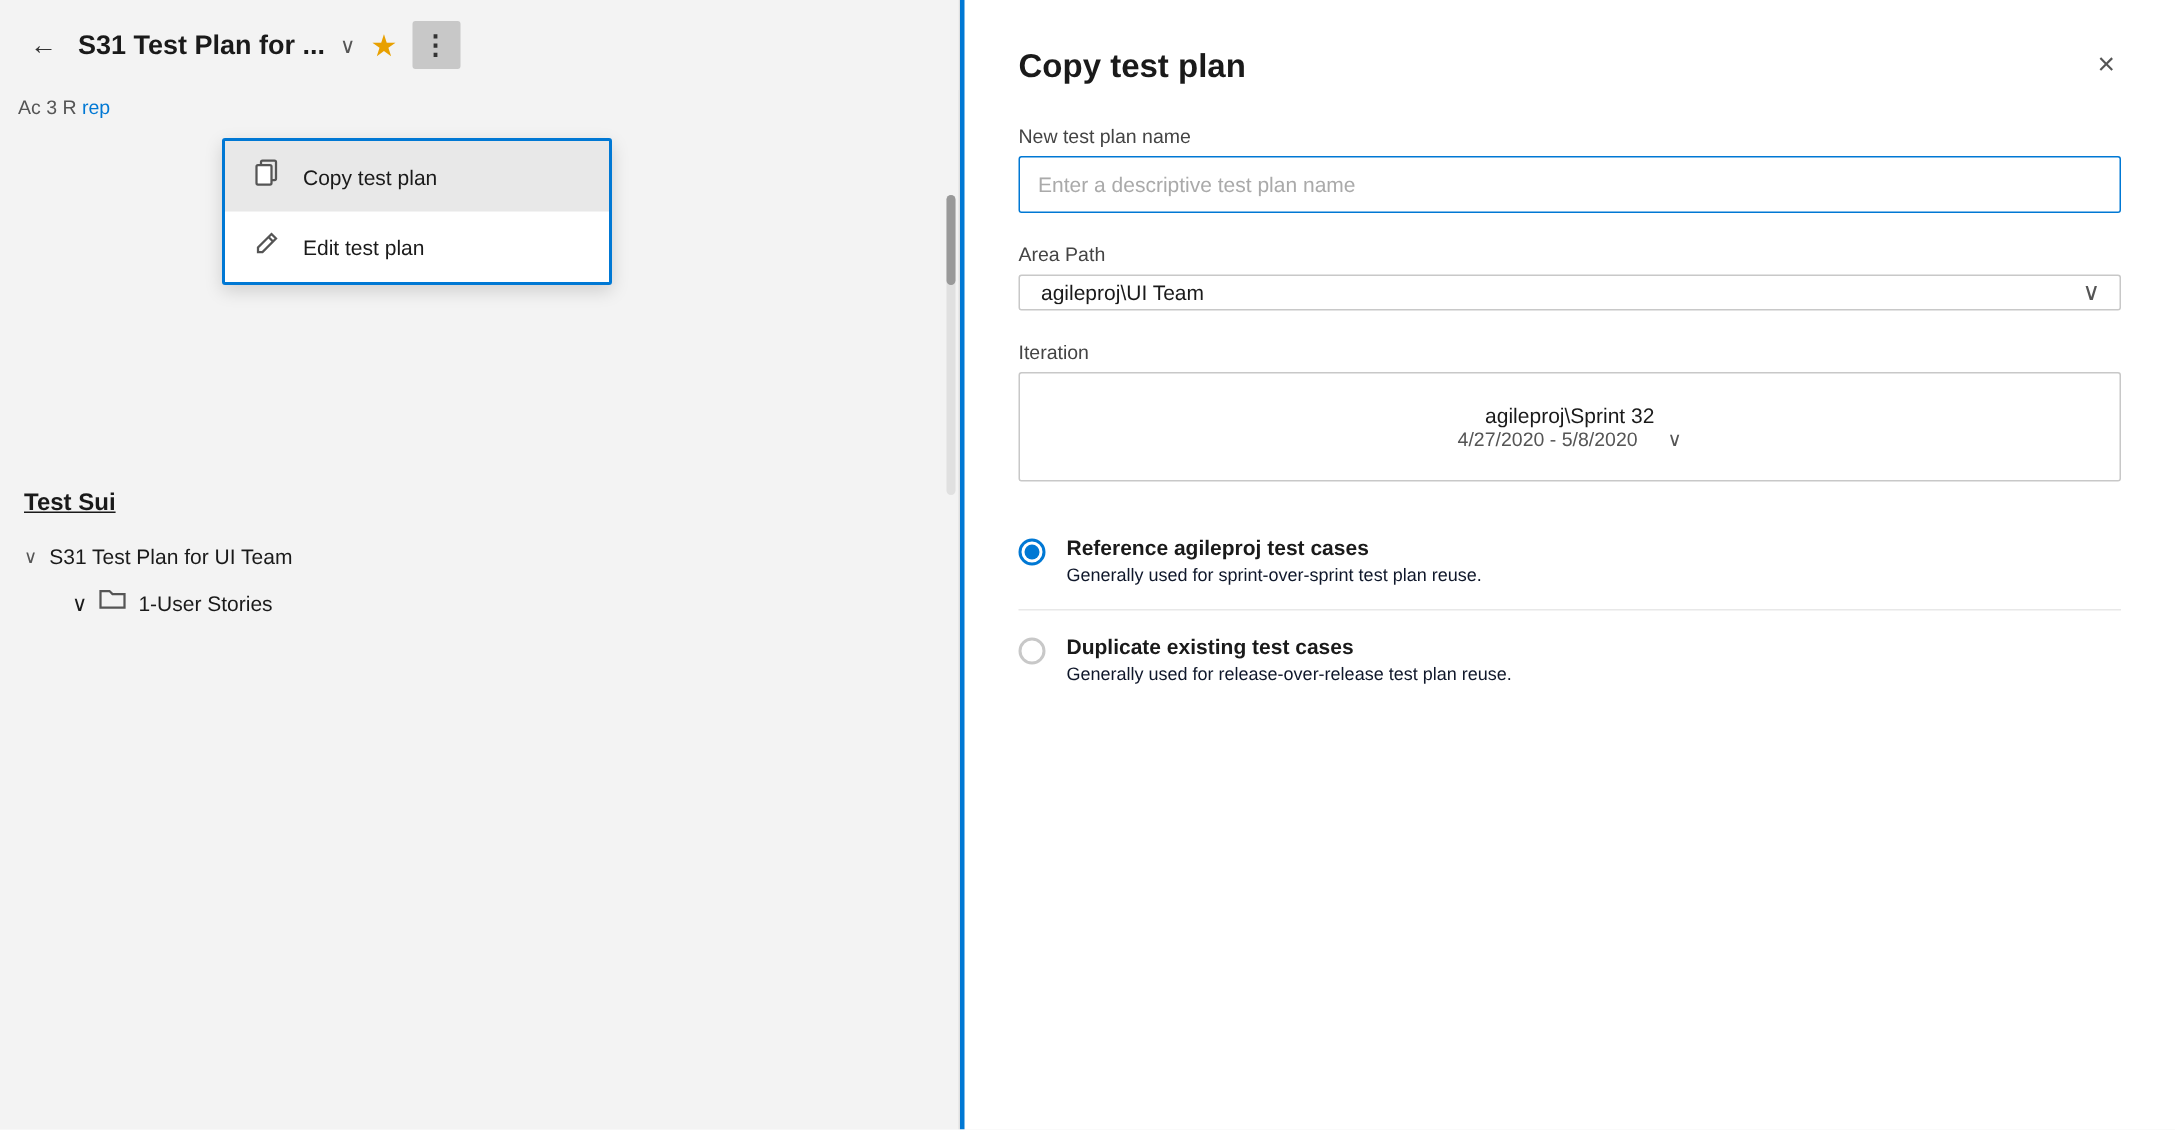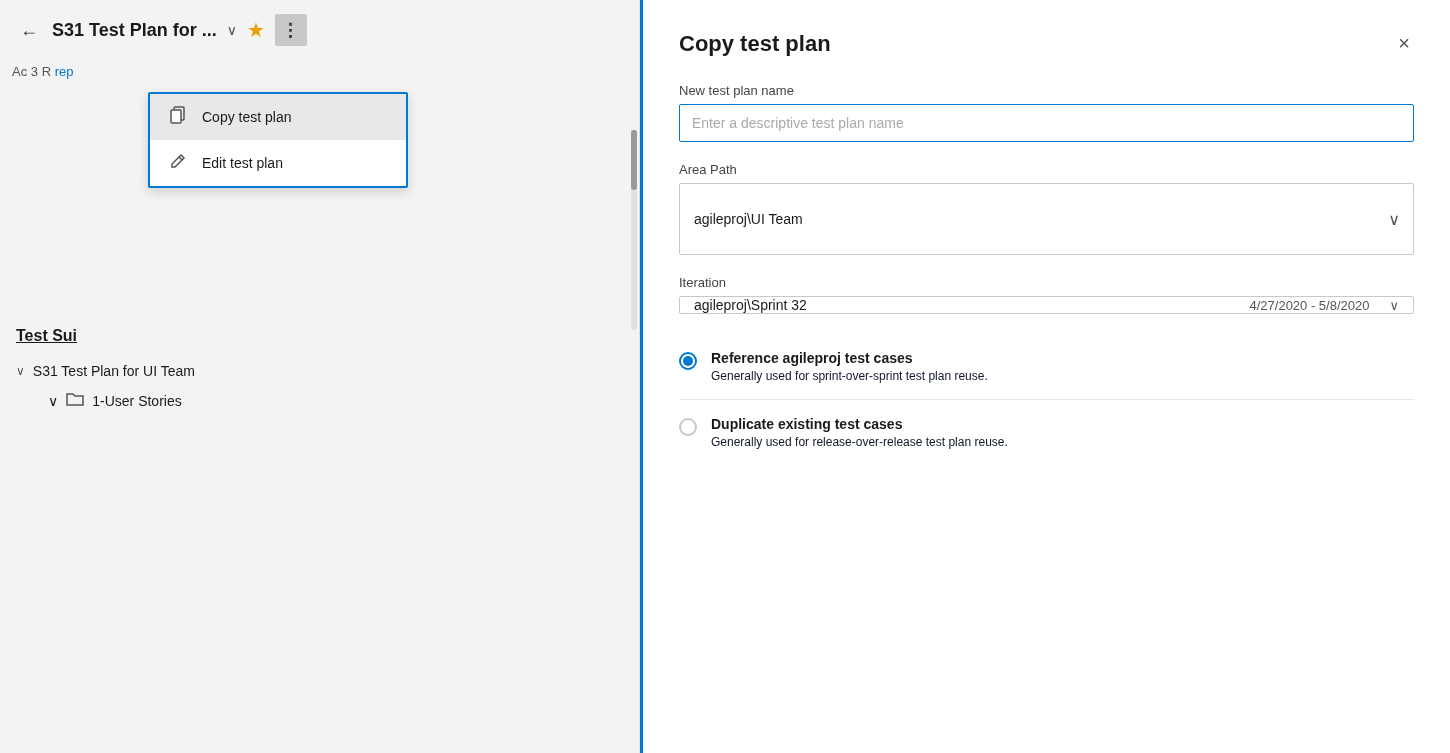--- a/index.html
+++ b/index.html
@@ -217,21 +217,21 @@
     .form-input::placeholder {
       color: #aaa;
     }
 
     .select-wrapper {
       position: relative;
     }
 
     .select-wrapper select {
       width: 100%;
-      padding: 27px 14px;
+      padding: 3px 14px;
       border: 1.5px solid #c8c8c8;
       border-radius: 2px;
       font-size: 14px;
       color: #1a1a1a;
       appearance: none;
       background: #fff;
       cursor: pointer;
       font-family: "Segoe UI", sans-serif;
     }
 
@@ -242,26 +242,27 @@
       transform: translateY(-50%);
       pointer-events: none;
       font-size: 16px;
       color: #555;
     }
 
     .iteration-select {
       width: 100%;
       border: 1.5px solid #c8c8c8;
       border-radius: 2px;
-      padding: 0 14px;
+      padding: 20px 14px;
       display: flex;
       align-items: center;
       justify-content: space-between;
       cursor: pointer;
       background: #fff;
+      flex-direction: column;
     }
 
     .iteration-left {
       font-size: 14px;
       color: #1a1a1a;
     }
 
     .iteration-right {
       display: flex;
       align-items: flex-end;

